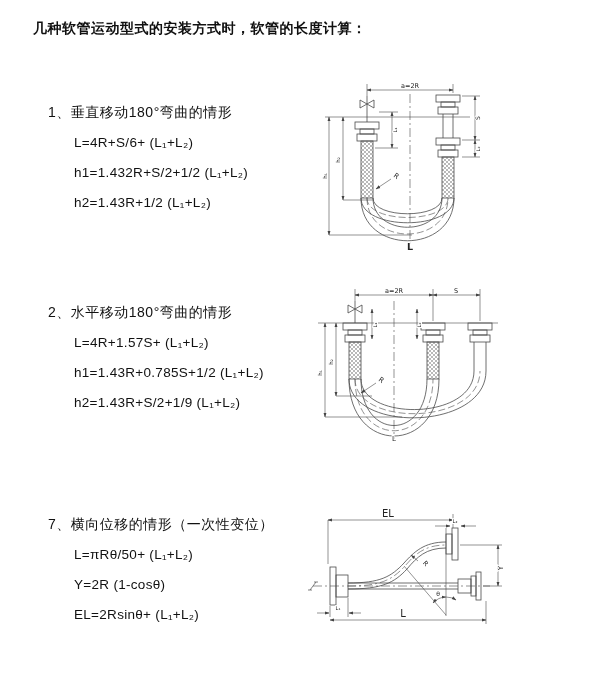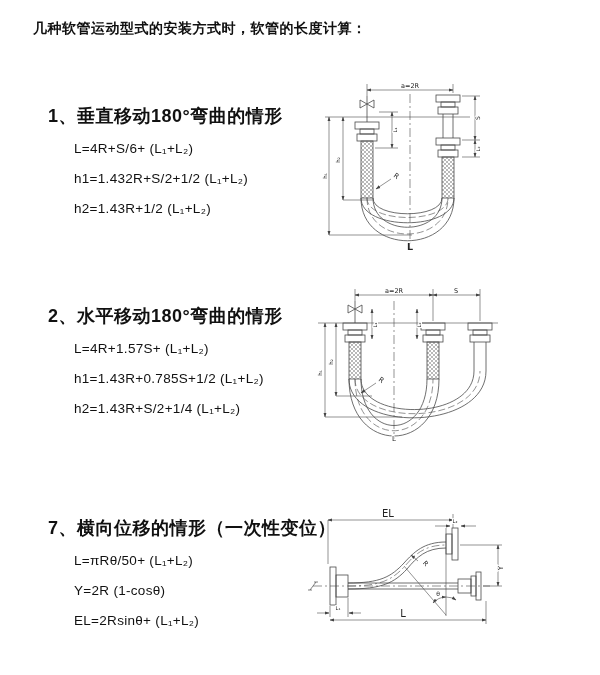--- a/index.html
+++ b/index.html
@@ -1,20 +1,20 @@
 <!DOCTYPE html>
 <html><head>
 <meta charset="utf-8">
 <style>
   html,body{margin:0;padding:0;background:#e8e8e8;}
   .page{position:relative;width:600px;height:675px;background:#ffffff;overflow:hidden;
         font-family:"Liberation Sans","DejaVu Sans",sans-serif;color:#111;}
   .title{position:absolute;left:33px;top:20px;font-size:14px;font-weight:700;letter-spacing:.5px;text-align:right;}
   .sec{position:absolute;left:48px;}
-  .sec-h{font-size:18px;font-weight:700;letter-spacing:.5px;margin-bottom:6px;}
+  .sec-h{font-size:14px;font-weight:400;letter-spacing:.5px;margin-bottom:6px;}
   .formula{font-size:13.5px;margin-left:26px;line-height:30px;letter-spacing:.3px;}
   svg.diag{position:absolute;}
   svg .geo{stroke:#4a4a4a;fill:none;}
   svg text{font-family:"DejaVu Sans",sans-serif;fill:#222;paint-order:stroke;stroke:#fff;stroke-width:2px;}
 </style>
 </head>
 <body>
 
 <div class="page">
 
@@ -24,21 +24,21 @@
     <div class="sec-h">1、垂直移动180°弯曲的情形</div>
     <div class="formula">L=4R+S/6+ (L₁+L₂)</div>
     <div class="formula">h1=1.432R+S/2+1/2 (L₁+L₂)</div>
     <div class="formula">h2=1.43R+1/2 (L₁+L₂)</div>
   </div>
 
   <div class="sec" style="top:304px">
     <div class="sec-h">2、水平移动180°弯曲的情形</div>
     <div class="formula">L=4R+1.57S+ (L₁+L₂)</div>
     <div class="formula">h1=1.43R+0.785S+1/2 (L₁+L₂)</div>
-    <div class="formula">h2=1.43R+S/2+1/4 (L₁+L₂)</div>
+    <div class="formula">h2=1.43R+S/2+1/9 (L₁+L₂)</div>
   </div>
 
   <div class="sec" style="top:516px">
     <div class="sec-h">7、横向位移的情形（一次性变位）</div>
     <div class="formula">L=πRθ/50+ (L₁+L₂)</div>
     <div class="formula">Y=2R (1-cosθ)</div>
     <div class="formula">EL=2Rsinθ+ (L₁+L₂)</div>
   </div>
 
   <svg class="diag" style="left:315px;top:78px" width="285" height="177" viewBox="0 0 285 177">

